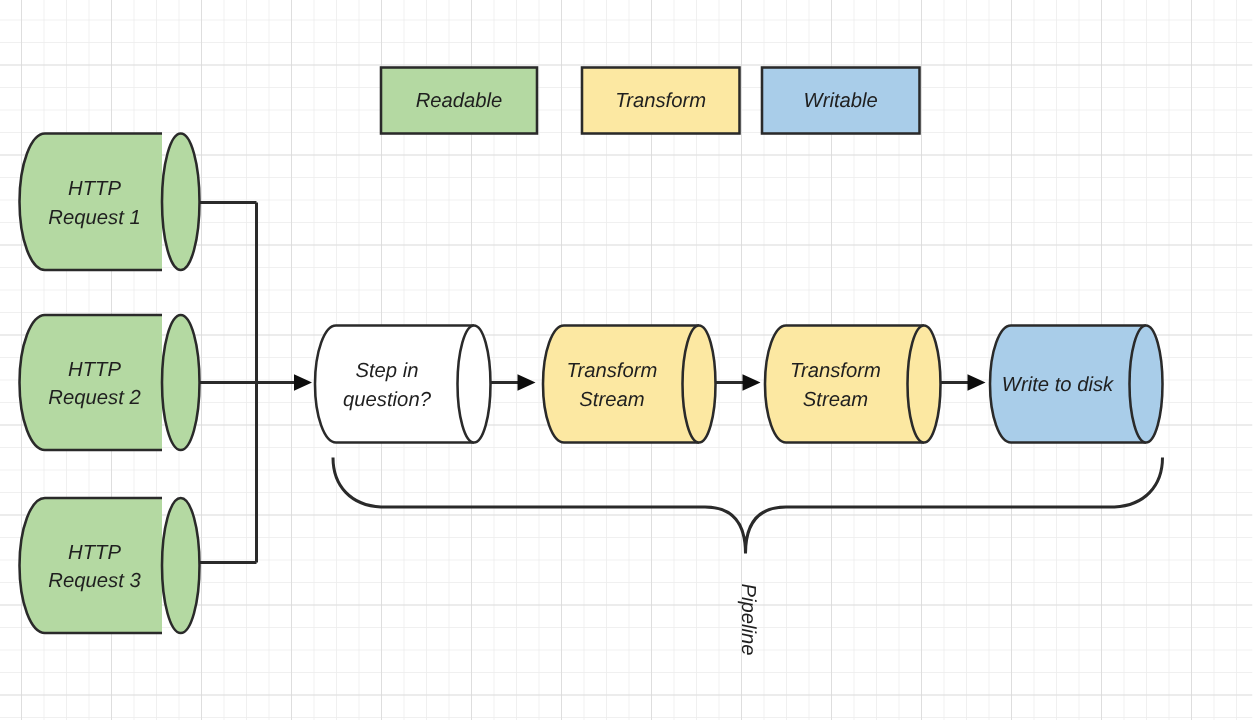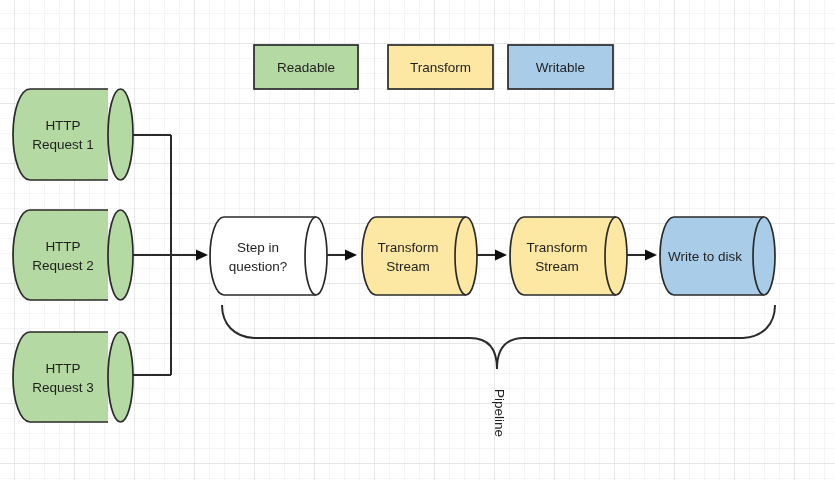--- a/index.html
+++ b/index.html
@@ -1,16 +1,16 @@
 <!DOCTYPE html>
 <html><head>
 <meta charset="utf-8">
 <style>
   html,body{margin:0;padding:0;background:#fff;}
-  .stage{width:835px;height:480px;position:relative;overflow:hidden;}
+  .stage{width:835px;height:480px;position:relative;overflow:hidden;font-style:italic;}
   svg{display:block;}
   .shape{stroke:#2a2a2a;stroke-width:1.7;}
   .conn{stroke:#2a2a2a;stroke-width:2;fill:none;}
   .ah{fill:#0d0d0d;stroke:none;}
   text{
     font-family:"Liberation Sans","DejaVu Sans",sans-serif;
     font-size:13.5px;
     fill:#1f1f1f;
     text-anchor:middle;
   }

